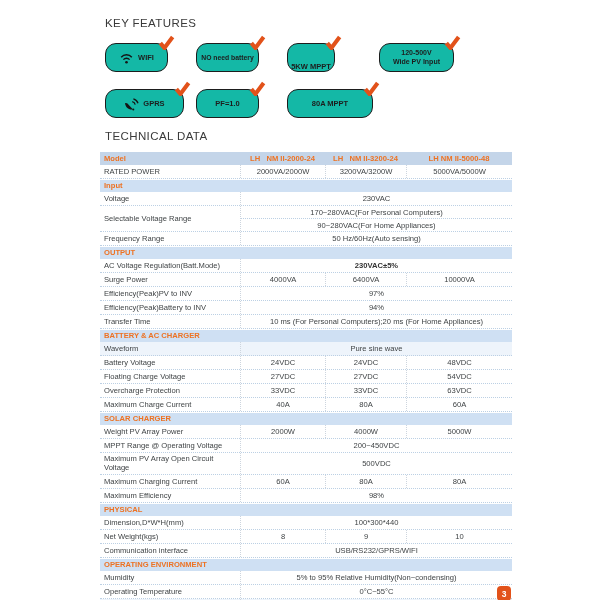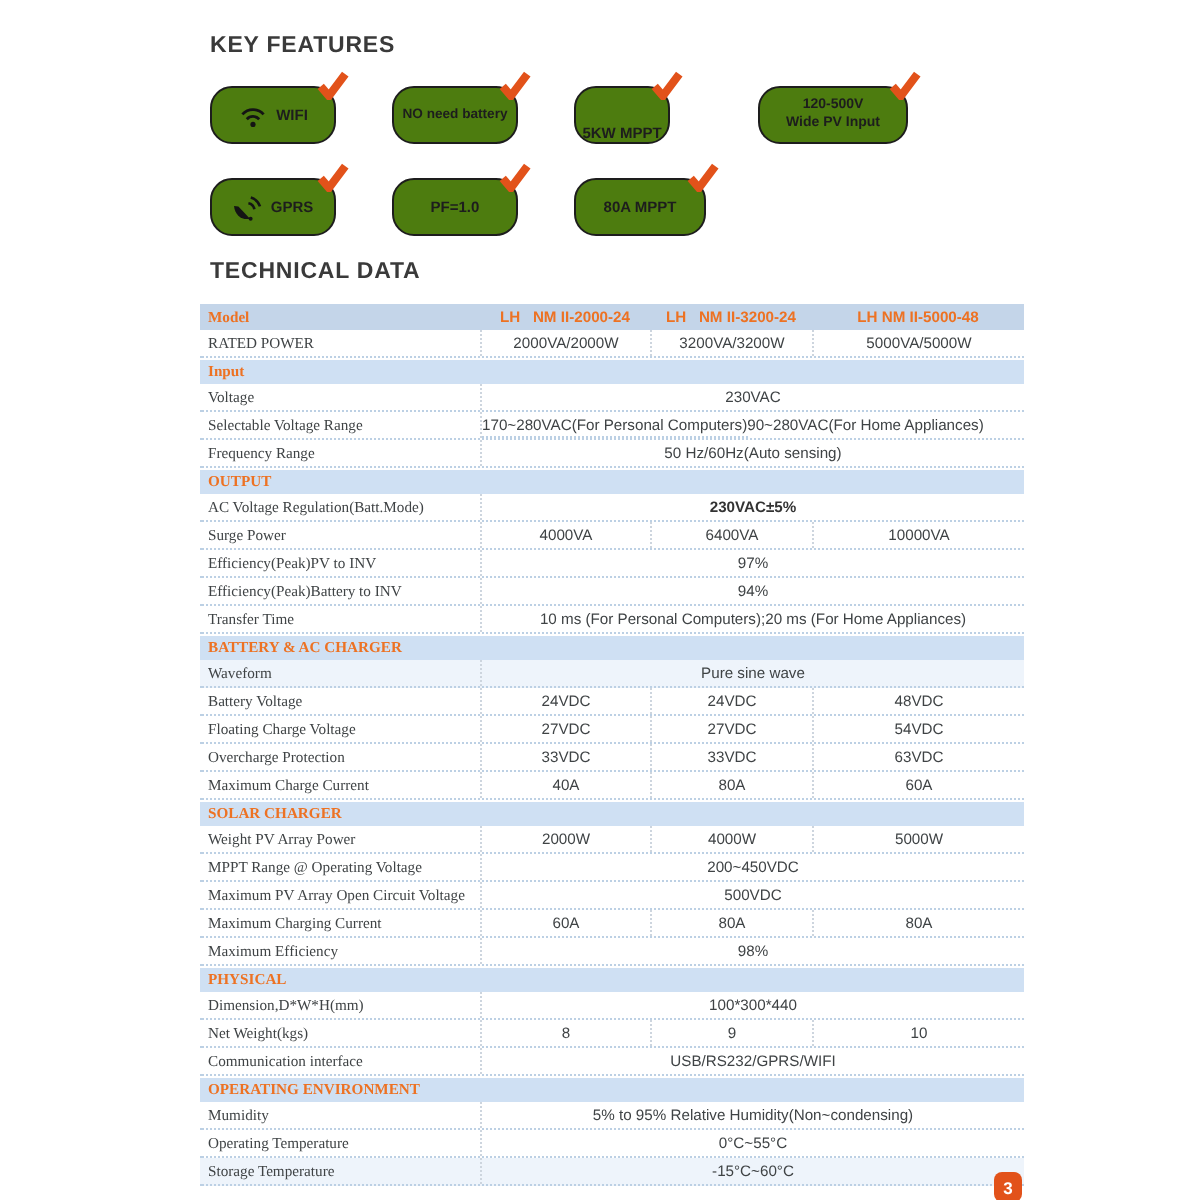--- a/index.html
+++ b/index.html
@@ -7,63 +7,63 @@
     width:600px;height:600px;background:#ffffff;
     font-family:"Liberation Sans", sans-serif;
     color:#3f4345;position:relative;overflow:hidden;
     -webkit-font-smoothing:antialiased;
   }
   .page{position:absolute;inset:0;}
 
   
   .h-title{
     position:absolute;left:105px;
-    font-size:11.5px;font-weight:bold;color:#3a3a3a;letter-spacing:.4px;
+    font-size:11.5px;font-weight:normal;color:#3a3a3a;letter-spacing:.4px;
   }
   #key-features-title{top:17px;}
   #technical-data-title{top:130px;}
 
   
   .pill{
     position:absolute;height:29px;box-sizing:border-box;
-    border:1.7px solid #1d1d1d;border-radius:11px;background:#4d7c0f;
+    border:1.7px solid #1d1d1d;border-radius:11px;background:#14b8a6;
     display:flex;align-items:center;justify-content:center;gap:4px;
     font-size:7.5px;font-weight:bold;color:#1d1d1d;text-align:center;
   }
   .pill .check{
     position:absolute;top:-9px;right:-8px;width:17px;height:15px;
   }
   .pill .twoline{line-height:1.25;font-size:7px;}
   #pill-0{left:105px;top:43px;width:63px;}
   #pill-1{left:196px;top:43px;width:63px;font-size:6.8px;}
   #pill-2{left:287px;top:43px;width:48px;align-items:flex-end;}
   #pill-3{left:379px;top:43px;width:75px;}
-  #pill-4{left:105px;top:89px;width:63px;}
+  #pill-4{left:105px;top:89px;width:79px;}
   #pill-5{left:196px;top:89px;width:63px;}
-  #pill-6{left:287px;top:89px;width:66px;text-align:center;}
+  #pill-6{left:287px;top:89px;width:86px;text-align:center;}
   .picon{display:flex;align-items:center;}
 
   
   .spec-table{
     position:absolute;left:100px;top:152px;width:412px;
     font-size:7.6px;color:#3f4345;
   }
   .trow{display:flex;box-sizing:border-box;border-bottom:1px dotted #bcd0e4;background:#fff;}
   .trow.model{background:#c4d5e9;border-bottom:none;}
   .trow.section{background:#cfe0f3;border-bottom:none;margin-top:1px;}
   .trow.tint{background:#eef4fb;}
   .cell{box-sizing:border-box;display:flex;align-items:center;min-height:13px;}
-  .c-label{width:140px;padding:1px 2px 1px 4px;line-height:1.25;font-family:Liberation Serif, serif;}
+  .c-label{width:140px;padding:1px 2px 1px 4px;line-height:1.25;}
   .c-label.wrapme{max-width:140px;}
   .c1{width:85px;}
   .c2{width:81px;}
   .c3{flex:1;}
   .val{justify-content:center;text-align:center;border-left:1px dotted #cdd5de;}
   .c-span{flex:1;justify-content:center;text-align:center;border-left:1px dotted #cdd5de;}
-  .spanwrap{flex:1;display:flex;flex-direction:row;border-left:1px dotted #cdd5de;}
+  .spanwrap{flex:1;display:flex;flex-direction:column;border-left:1px dotted #cdd5de;}
   .spanline{min-height:12px;display:flex;align-items:center;justify-content:center;}
   .spanline:first-child{border-bottom:1px dotted #bcd0e4;}
   .trow.model .c-label, .trow.section .c-label{
     color:#ed7223;font-weight:bold;
   }
   .trow.section .c-label{width:100%;min-height:12px;}
   .trow.model .val{
     color:#ed7223;font-weight:bold;white-space:pre;border-left:none;
   }
   .bold-val{font-weight:bold;color:#333;}

